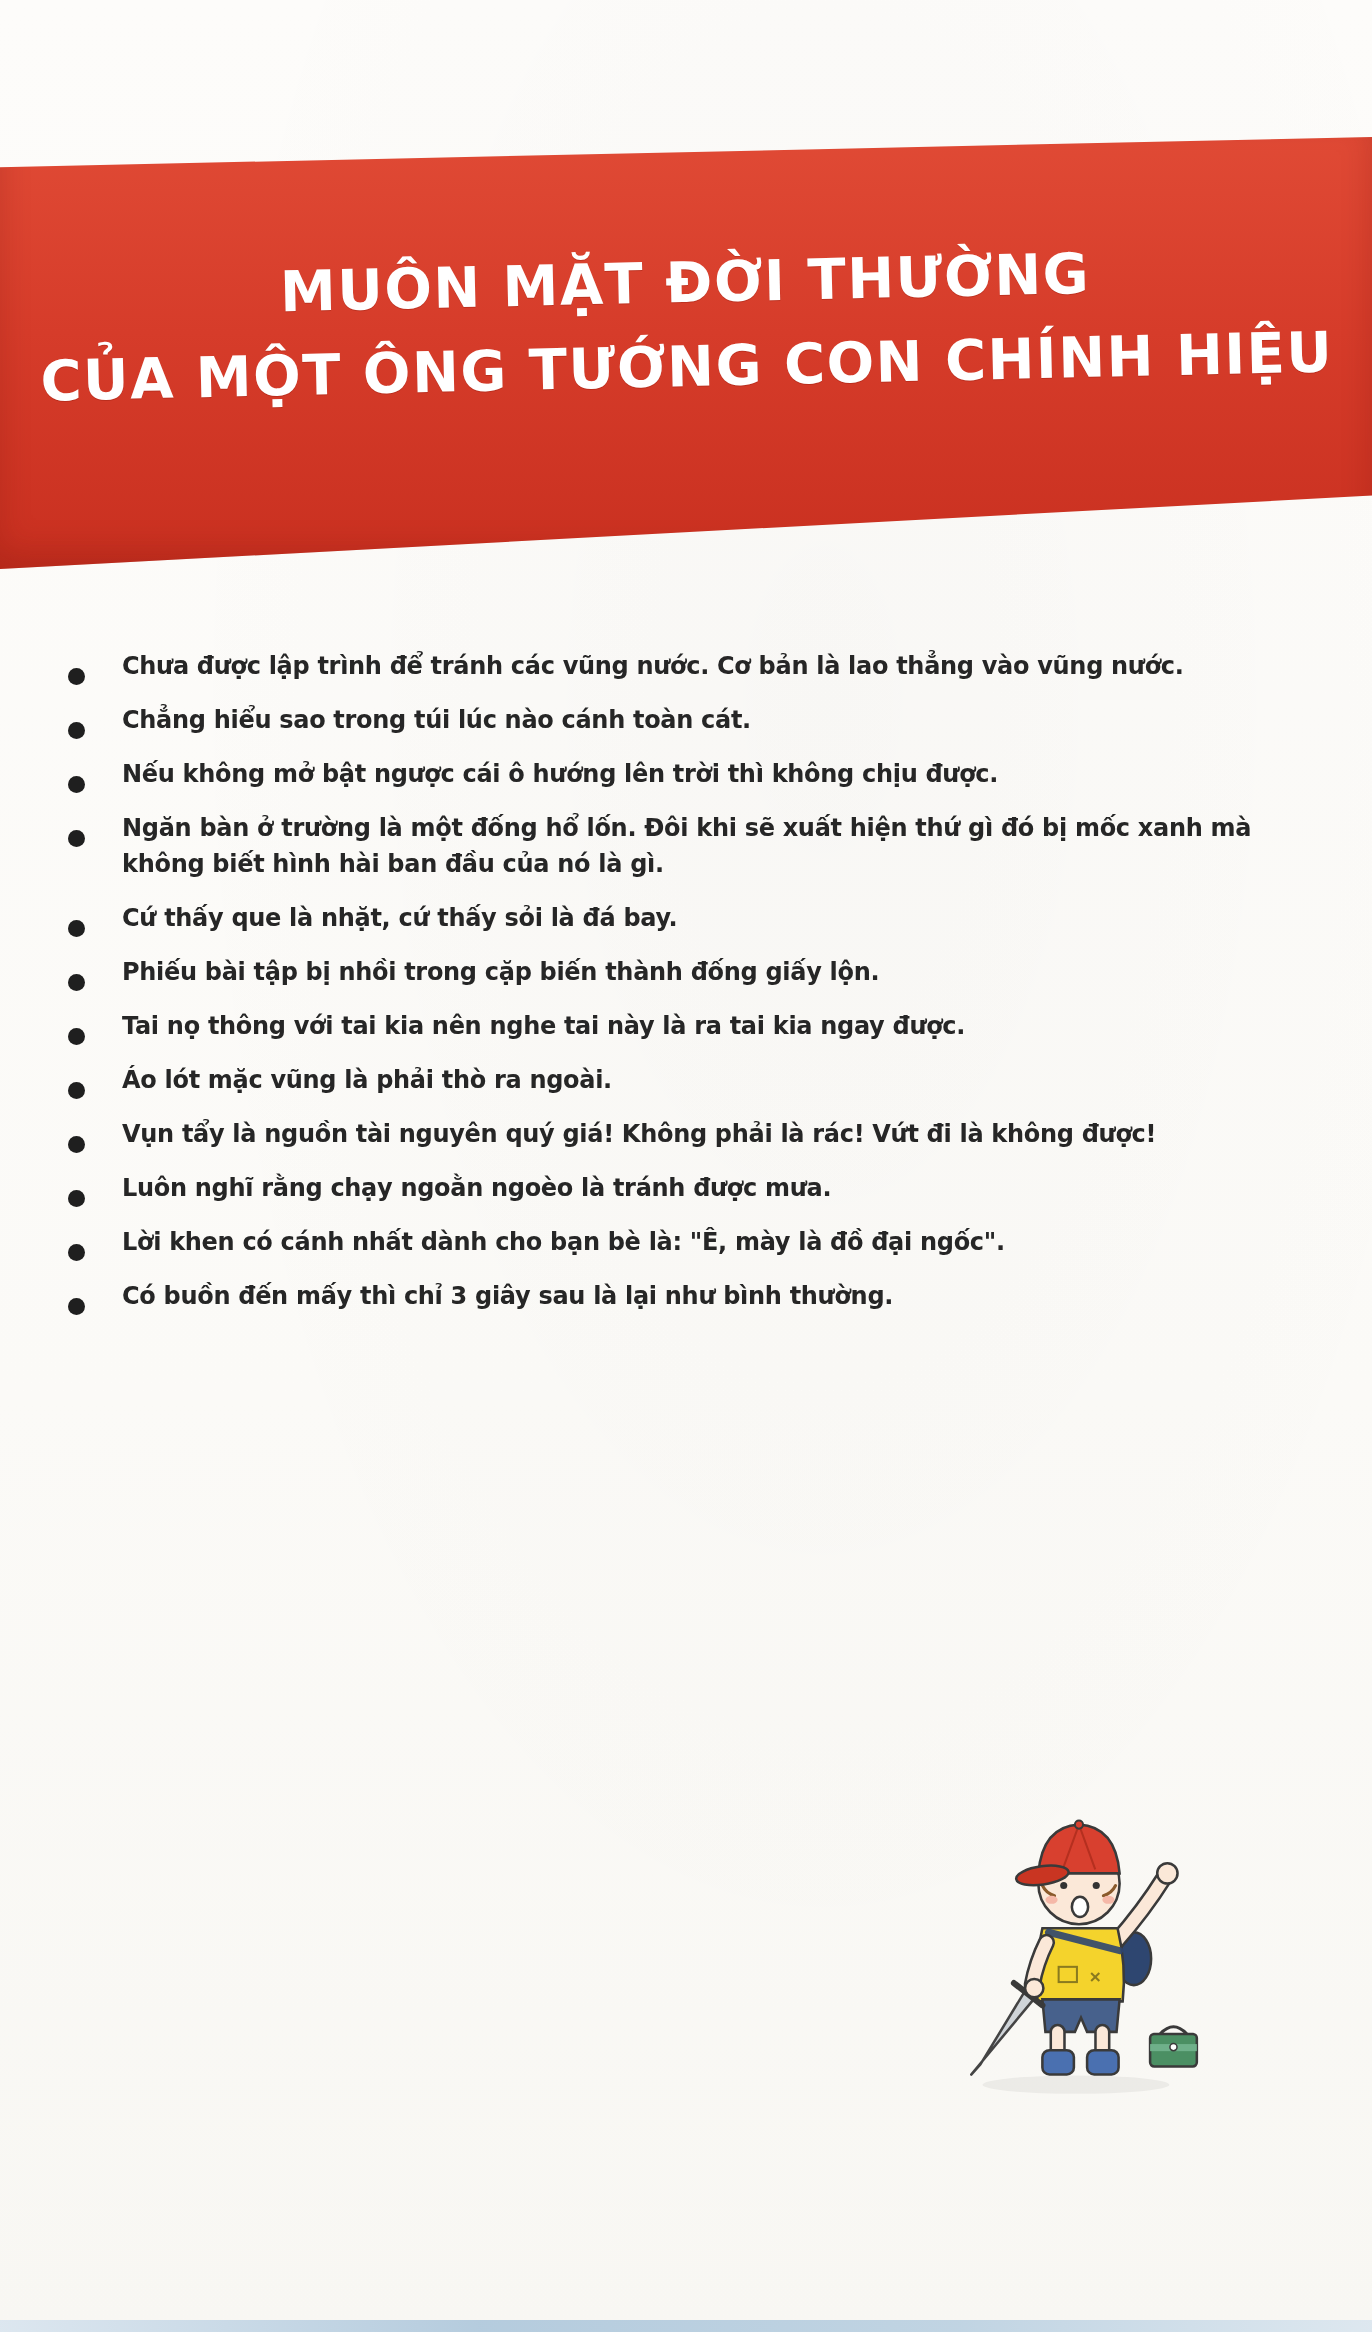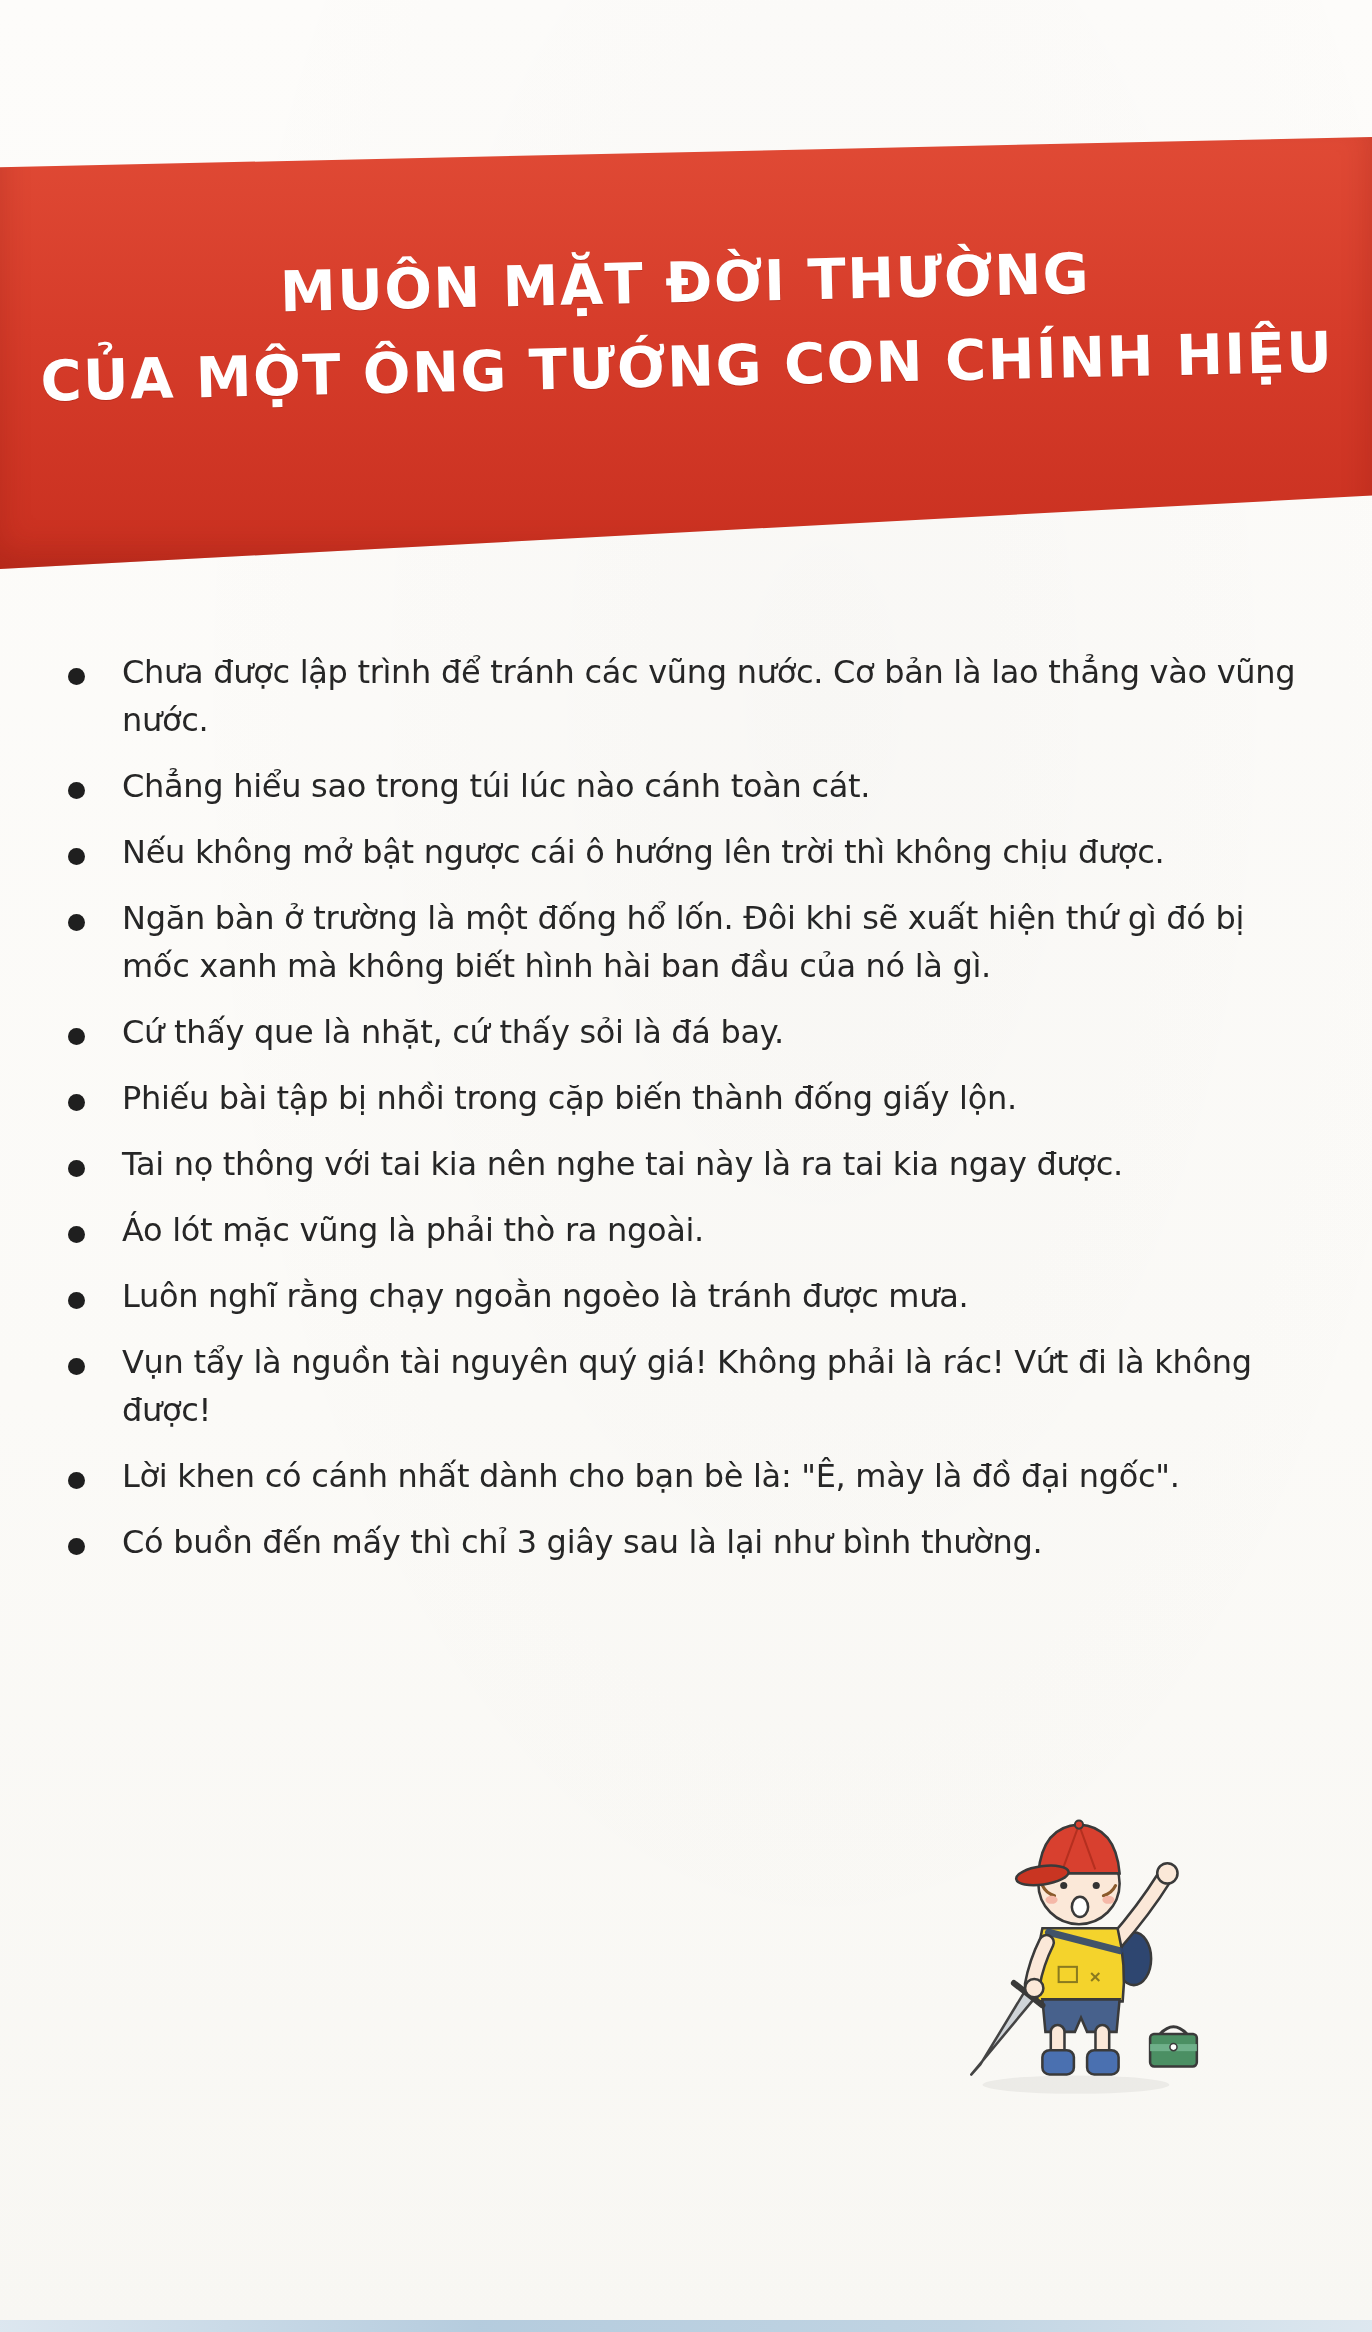--- a/index.html
+++ b/index.html
@@ -62,23 +62,24 @@
     width: 1240px;
     list-style: none;
     margin: 0;
     padding: 0;
     color: #262626;
   }
   .bullet-list li {
     position: relative;
     padding-left: 66px;
     margin-bottom: 18px;
-    font-size: 32px;
+    font-size: 24px;
     line-height: 1.5;
     letter-spacing: -0.3px;
+    font-weight: bold;
   }
   .bullet-list .dot {
     position: absolute;
     left: 12px;
     top: 20px;
     width: 17px;
     height: 17px;
     border-radius: 50%;
     background: #1f1f1f;
   }
@@ -118,22 +119,22 @@
 
   <ul class="bullet-list">
     <li><span class="dot"></span><span>Chưa được lập trình để tránh các vũng nước. Cơ bản là lao thẳng vào vũng nước.</span></li>
     <li><span class="dot"></span><span>Chẳng hiểu sao trong túi lúc nào cánh toàn cát.</span></li>
     <li><span class="dot"></span><span>Nếu không mở bật ngược cái ô hướng lên trời thì không chịu được.</span></li>
     <li><span class="dot"></span><span>Ngăn bàn ở trường là một đống hổ lốn. Đôi khi sẽ xuất hiện thứ gì đó bị mốc xanh mà không biết hình hài ban đầu của nó là gì.</span></li>
     <li><span class="dot"></span><span>Cứ thấy que là nhặt, cứ thấy sỏi là đá bay.</span></li>
     <li><span class="dot"></span><span>Phiếu bài tập bị nhồi trong cặp biến thành đống giấy lộn.</span></li>
     <li><span class="dot"></span><span>Tai nọ thông với tai kia nên nghe tai này là ra tai kia ngay được.</span></li>
     <li><span class="dot"></span><span>Áo lót mặc vũng là phải thò ra ngoài.</span></li>
+    <li><span class="dot"></span><span>Vụn tẩy là nguồn tài nguyên quý giá! Không phải là rác! Vứt đi là không được!</span></li>
     <li><span class="dot"></span><span>Luôn nghĩ rằng chạy ngoằn ngoèo là tránh được mưa.</span></li>
-    <li><span class="dot"></span><span>Vụn tẩy là nguồn tài nguyên quý giá! Không phải là rác! Vứt đi là không được!</span></li>
     <li><span class="dot"></span><span>Lời khen có cánh nhất dành cho bạn bè là: "Ê, mày là đồ đại ngốc".</span></li>
     <li><span class="dot"></span><span>Có buồn đến mấy thì chỉ 3 giây sau là lại như bình thường.</span></li>
   </ul>
 
   <div class="illustration">
     <svg viewBox="0 0 260 310" width="270" height="315">
 
       <ellipse cx="125" cy="292" rx="92" ry="9" fill="#000" opacity="0.05"></ellipse>
 
       <ellipse cx="182" cy="168" rx="17" ry="26" fill="#2e4670" stroke="#3a3a3a" stroke-width="2.5"></ellipse>

